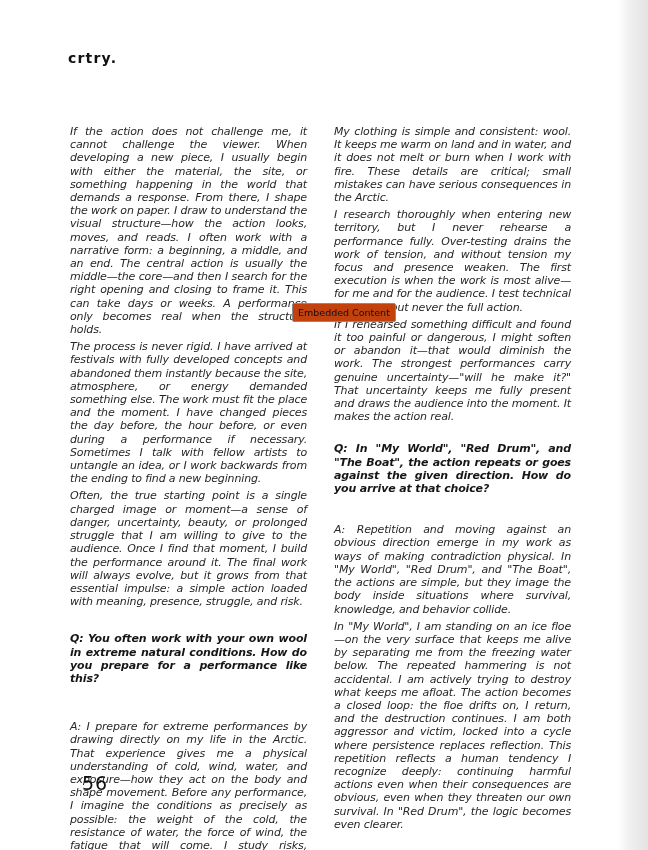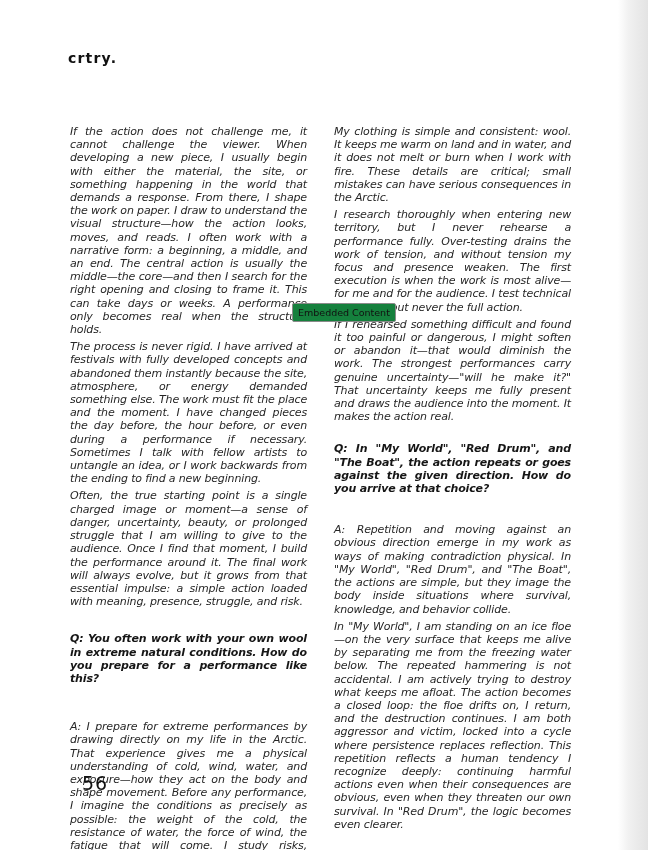--- a/index.html
+++ b/index.html
@@ -33,21 +33,21 @@
     .col-left p.q { margin-top: 24px; margin-bottom: 35px; }
     .page-number {
       position: absolute; left: 62px; top: 772px;
       font-family: "DejaVu Sans", sans-serif; font-size: 19px; color: #111;
       letter-spacing: 1px;
       margin-left: 20px;
     }
     .tooltip {
       position: absolute; left: 292px; top: 303px;
       padding: 1px 5px; height: 15px; line-height: 15px;
-      background: #15803d; border: 1px solid #8a8a8a; border-radius: 2px;
+      background: #c2410c; border: 1px solid #8a8a8a; border-radius: 2px;
       font-family: "DejaVu Sans", sans-serif; font-size: 9.5px; color: #111;
       font-style: normal; white-space: nowrap;
     }
   </style>
 </head>
 <body>
 
 <div class="page-shadow"></div>
 
 <div class="logo">crtry.</div>

